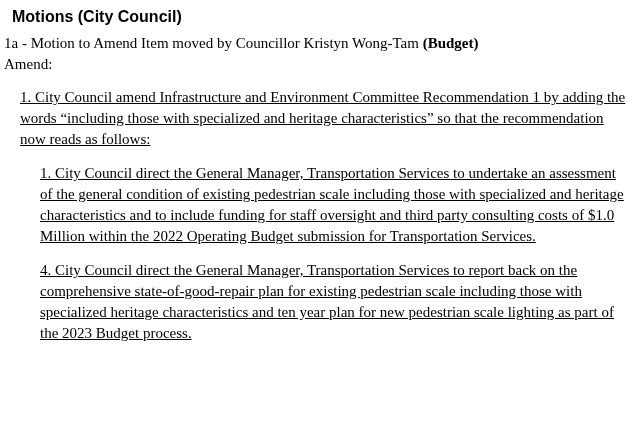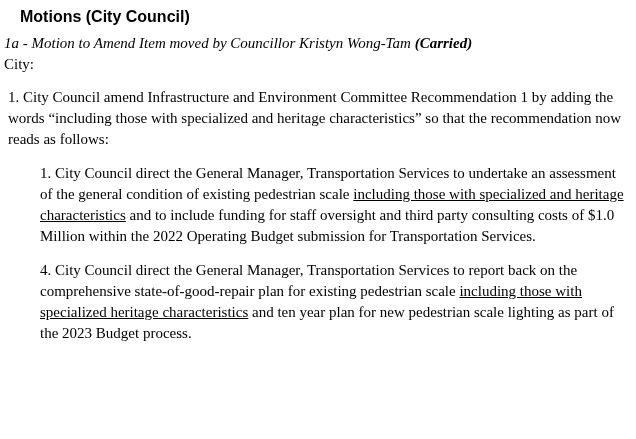--- a/index.html
+++ b/index.html
@@ -17,47 +17,48 @@
     padding: 5px 5px 0 4px;
     font-family: "Liberation Serif", "DejaVu Serif", serif;
     font-size: 15px;
     line-height: 21px;
   }
   .doc-title {
     font-family: "Liberation Sans", "DejaVu Sans", sans-serif;
     font-size: 16px;
     line-height: 20px;
     font-weight: bold;
-    margin: 2px 0 6px 16px;
+    margin: 2px 0 6px 8px;
   }
   .motion-line {
     margin: 0;
   }
   .preamble {
     margin: 0 0 12px 0;
   }
   .block {
-    margin: 0 0 13px 4px;
+    margin: 0 0 13px 16px;
+    text-decoration: underline;
   }
   .block.indent {
     margin-left: 36px;
   }
   .seg-u { text-decoration: underline; }
   .seg-b { font-weight: bold; }
-  .seg-i { font-style: italic; }
+  .seg-i { }
 </style>
 </head>
 <body>
 
 <div class="page">
   <h1 class="doc-title">Motions (City Council)</h1>
 
-  <p class="motion-line"><span class="seg-i">1a - Motion to Amend Item moved by Councillor Kristyn Wong-Tam </span><span class="seg-b seg-i">(Carried)</span></p>
+  <p class="motion-line"><span class="seg-i">1a - Motion to Amend Item moved by Councillor Kristyn Wong-Tam </span><span class="seg-b seg-i">(Budget)</span></p>
 
-  <p class="preamble">City:</p>
+  <p class="preamble">Amend:</p>
 
   <p class="block"><span>1. City Council amend Infrastructure and Environment Committee Recommendation 1 by adding the words “including those with specialized and heritage characteristics” so that the recommendation now reads as follows:</span></p>
 
   <p class="block indent"><span>1. City Council direct the General Manager, Transportation Services to undertake an assessment of the general condition of existing pedestrian scale </span><span class="seg-u">including those with specialized and heritage characteristics</span><span> and to include funding for staff oversight and third party consulting costs of $1.0 Million within the 2022 Operating Budget submission for Transportation Services.</span></p>
 
 
   <p class="block indent"><span>4. City Council direct the General Manager, Transportation Services to report back on the comprehensive state-of-good-repair plan for existing pedestrian scale </span><span class="seg-u">including those with specialized heritage characteristics</span><span> and ten year plan for new pedestrian scale lighting as part of the 2023 Budget process.</span></p>
 </div>
 
 </body></html>

